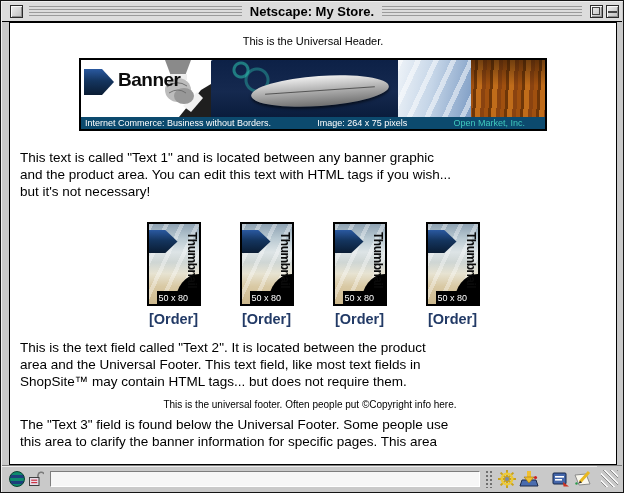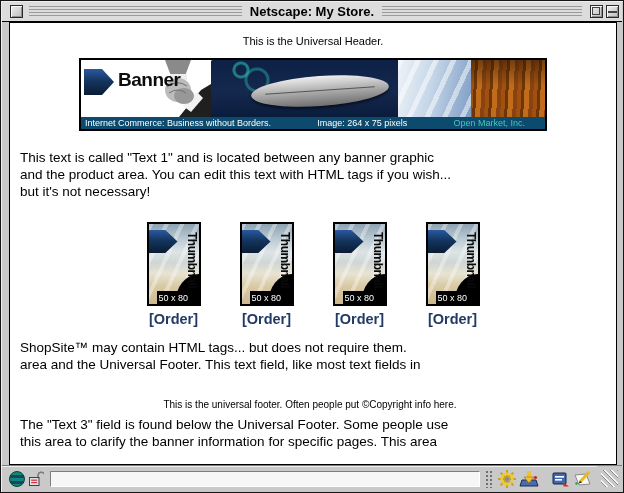--- a/index.html
+++ b/index.html
@@ -280,22 +280,23 @@
           <div class="thumb-vlabel">Thumbnail</div>
           <div class="thumb-corner"></div>
           <div class="thumb-size">50 x 80</div>
         </div>
         <a class="order-link"><span>[</span><span class="u">Order</span><span>]</span></a>
       </div>
 
     </div>
 
     <div class="para text2">
+      <div class="line">This is the text field called "Text 2". It is located between the product</div>
+      <div class="line">area and the Universal Footer. This text field, like most text fields in</div>
       <div class="line">ShopSite™ may contain HTML tags... but does not require them.</div>
-      <div class="line">area and the Universal Footer. This text field, like most text fields in</div>
     </div>
 
     <div class="footer-small">This is the universal footer. Often people put ©Copyright info here.</div>
 
     <div class="para text3">
       <div class="line">The "Text 3" field is found below the Universal Footer. Some people use</div>
       <div class="line">this area to clarify the banner information for specific pages. This area</div>
     </div>
 
   </div>

